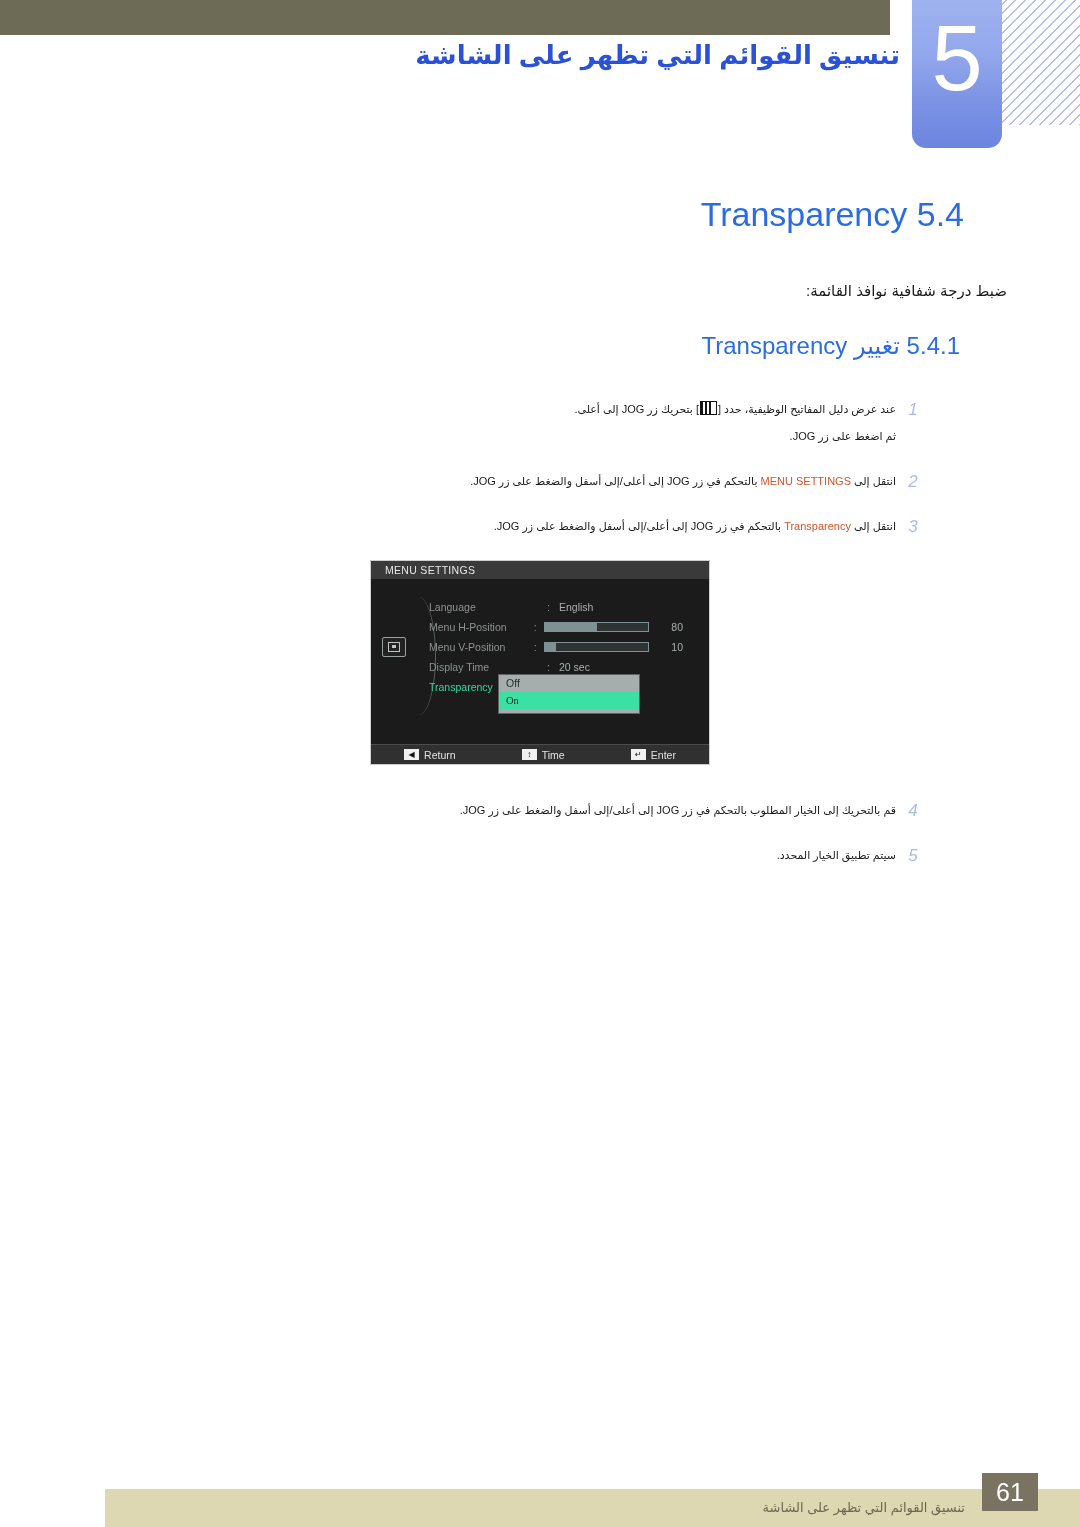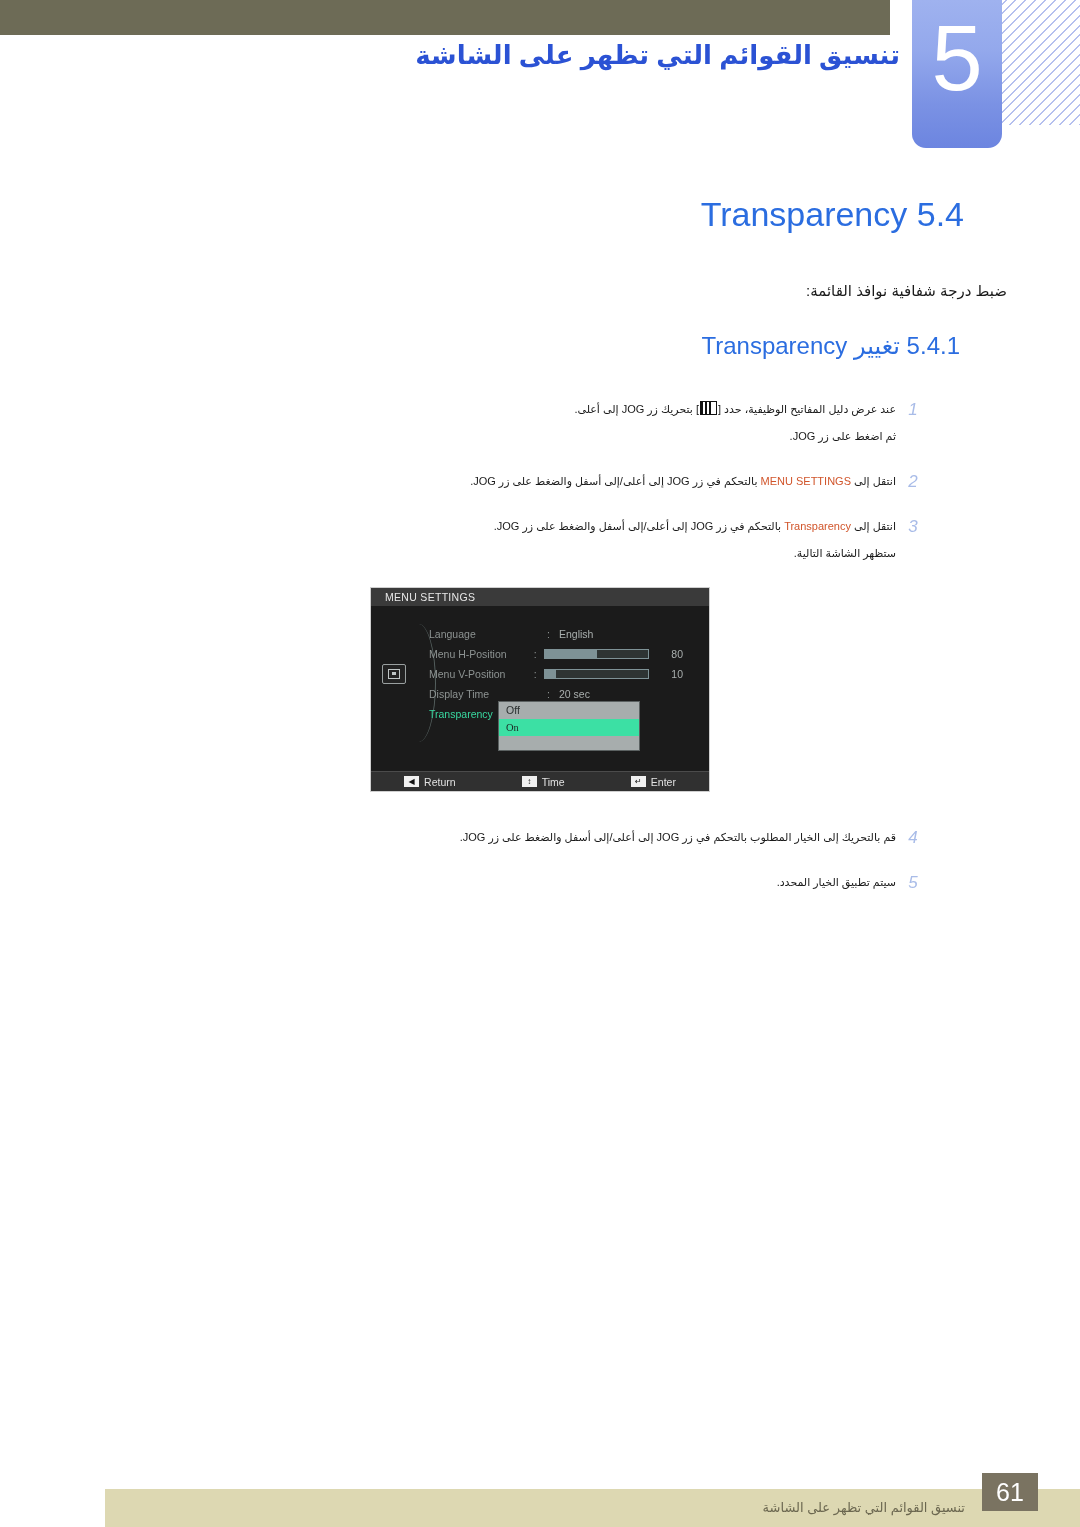--- a/index.html
+++ b/index.html
@@ -295,21 +295,21 @@
     margin-left: 22px;
     color: #a9afae;
     font-size: 10.5px;
   }
   .dropdown {
     position: absolute;
     left: 128px;
     top: 96px;
     width: 140px;
     background: #a7adad;
-    padding-bottom: 14px;
+    padding-bottom: 4px;
     box-shadow: 0 0 0 1px #5b6161;
   }
   .dd-item {
     height: 17px;
     line-height: 17px;
     font-size: 10.5px;
     padding-left: 7px;
     color: #2a2f2f;
     background: #a7adad;
   }
@@ -420,21 +420,20 @@
       <div class="step-num">2</div>
       <div class="step-body">
         <span>انتقل إلى </span><span class="hl-orange">MENU SETTINGS</span><span> بالتحكم في زر JOG إلى أعلى/إلى أسفل والضغط على زر JOG.</span>
       </div>
     </div>
 
     <div class="step">
       <div class="step-num">3</div>
       <div class="step-body">
         <span>انتقل إلى </span><span class="hl-orange">Transparency</span><span> بالتحكم في زر JOG إلى أعلى/إلى أسفل والضغط على زر JOG.</span>
-        <span class="center">ستظهر الشاشة التالية.</span>
       </div>
     </div>
 
   </div>
 
   <div class="osd-wrap">
     <div class="osd">
 
       <div class="osd-header">MENU SETTINGS</div>
 

